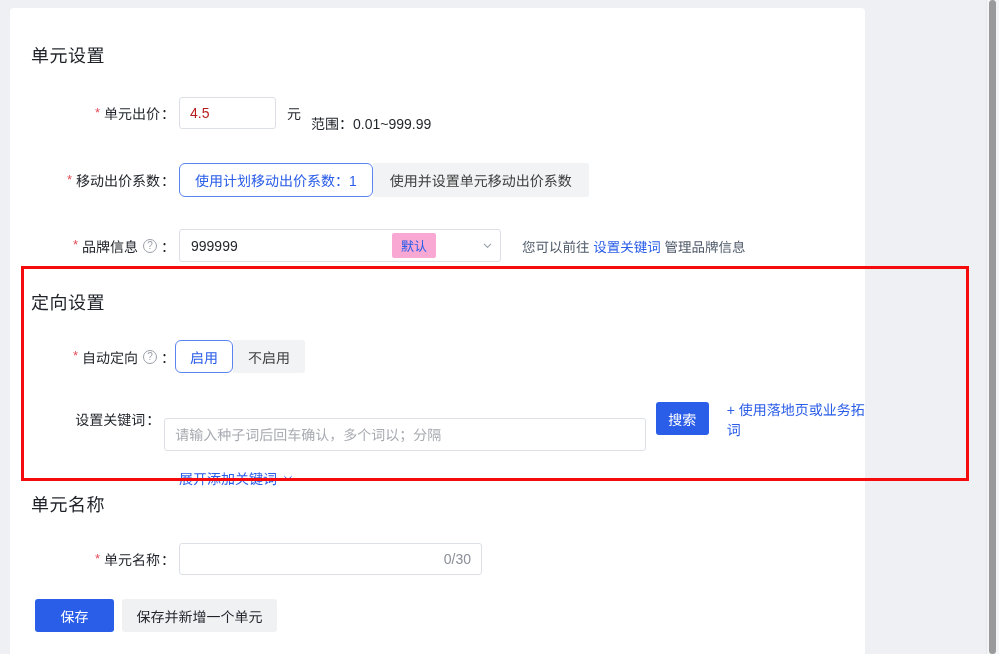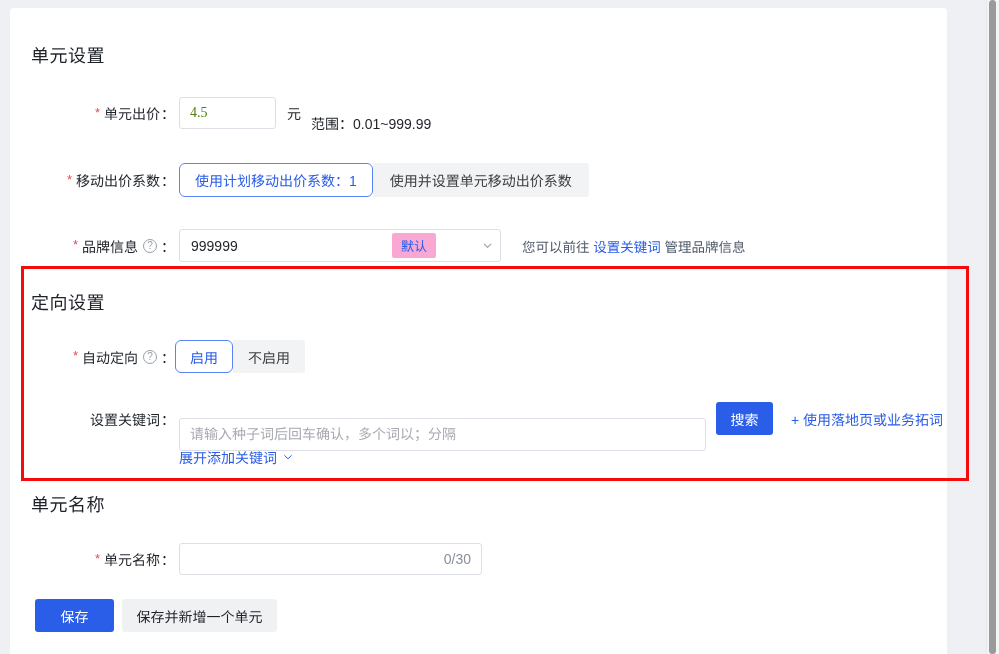--- a/index.html
+++ b/index.html
@@ -14,21 +14,21 @@
   }
   #app {
     position: relative;
     width: 999px; height: 654px;
     background: #eef0f4;
     overflow: hidden;
   }
   .card {
     position: absolute;
     left: 10px; top: 8px;
-    width: 937px; height: 646px;
+    width: 855px; height: 646px;
     background: #ffffff;
     border-radius: 4px 4px 0 0;
   }
 
   
   .scrollbar-track {
     position: absolute;
     right: 0; top: 0;
     width: 13px; height: 654px;
     background: #f4f5f7;
@@ -84,24 +84,24 @@
     margin: 0 3px 0 4px;
     line-height: 1;
   }
 
   
   .txt-input {
     border: 1px solid #dcdfe6;
     border-radius: 3px;
     background: #fff;
     font-size: 14px;
-    color: #4d7c0f;
+    color: #b91c1c;
     padding: 0 10px;
     outline: none;
-    font-family: Liberation Serif, serif;
+    font-family: Liberation Sans, sans-serif;
   }
   .txt-input::placeholder { color: #a8abb2; }
 
   .suffix-text {
     font-size: 14px;
     color: #1f2329;
     white-space: nowrap;
   }
   .hint-text {
     font-size: 13.5px;
@@ -293,21 +293,21 @@
     <div class="form-row" style="position:absolute; left:0px; top:394px; height:33px;">
       <div class="field-label" style="width:165px;">
         <span>设置关键词</span>
         <span>：</span>
       </div>
       <input class="txt-input" type="text" style="margin-left: 4px; width: 527px; height: 33px; margin-top: 32px;" placeholder="请输入种子词后回车确认，多个词以；分隔">
       <button class="btn-primary" style="margin-left:10px; width:57px; height:33px;">搜索</button>
       <a class="link" style="margin-left:18px; font-size:14px;">+ 使用落地页或业务拓词</a>
     </div>
 
-    <a class="link" style="position:absolute; left:169px; top:439px; font-size:14px; display:inline-flex; align-items:center; gap:5px;">
+    <a class="link" style="position:absolute; left:169px; top:460px; font-size:14px; display:inline-flex; align-items:center; gap:5px;">
       <span>展开添加关键词</span>
       <span>
         <svg width="12" height="12" viewBox="0 0 16 16" fill="none" aria-hidden="true" style="display:block;">
           <path d="M3.5 6 L8 10.4 L12.5 6" stroke="#2a5de8" stroke-width="1.3" stroke-linecap="round" stroke-linejoin="round"></path>
         </svg>
       </span>
     </a>
 
     <div class="section-title" style="position:absolute; left:21px; top:482px;">单元名称</div>
 

